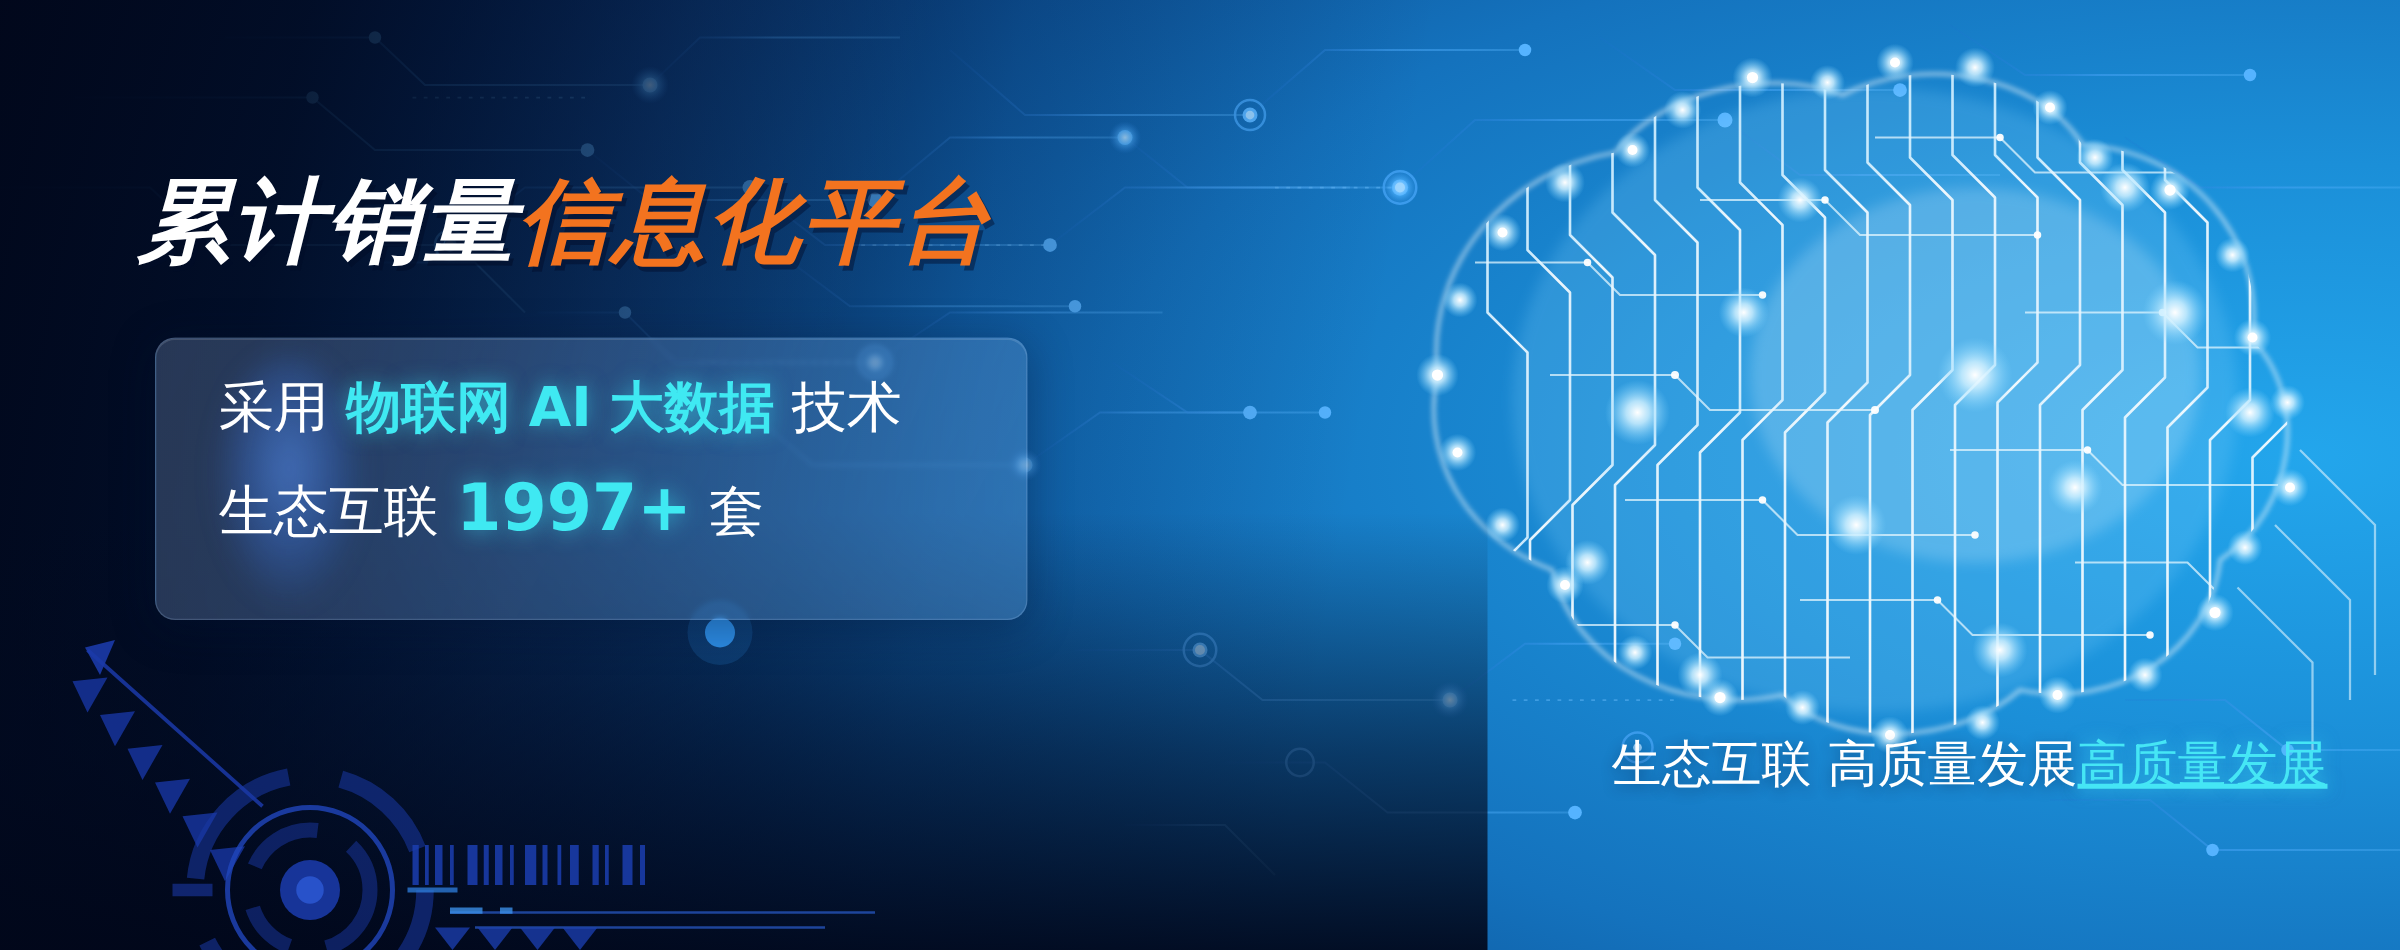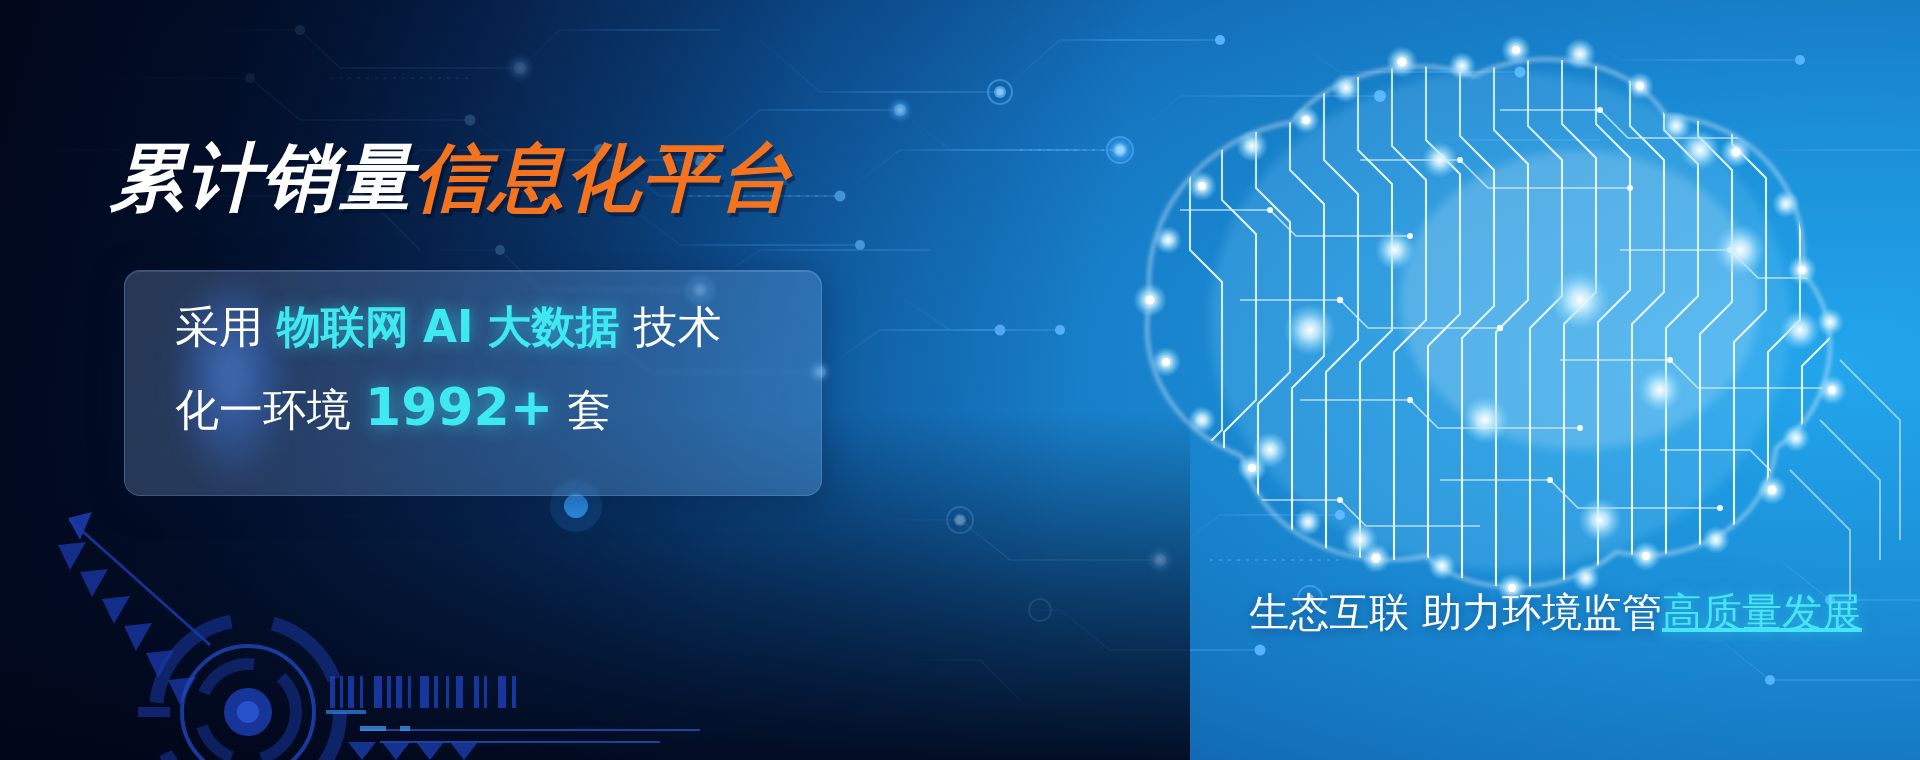--- a/index.html
+++ b/index.html
@@ -459,24 +459,24 @@
     <div class="card-glow"></div>
     <div class="card-lines">
       <div class="cline cline1">
         <span class="plain">采用</span>
         <span class="hl">物联网</span>
         <span class="hl">AI</span>
         <span class="hl">大数据</span>
         <span class="plain">技术</span>
       </div>
       <div class="cline cline2">
-        <span class="plain">化一环境</span>
-        <span class="num">1992+</span>
+        <span class="plain">生态互联</span>
+        <span class="num">1997+</span>
         <span class="plain">套</span>
       </div>
     </div>
   </div>
 
   <div class="tagline">
-    <span class="plain">生态互联 助力环境监管</span><span class="hl">高质量发展</span>
+    <span class="plain">生态互联 高质量发展</span><span class="hl">高质量发展</span>
   </div>
 
 </div>
 
 </body></html>

